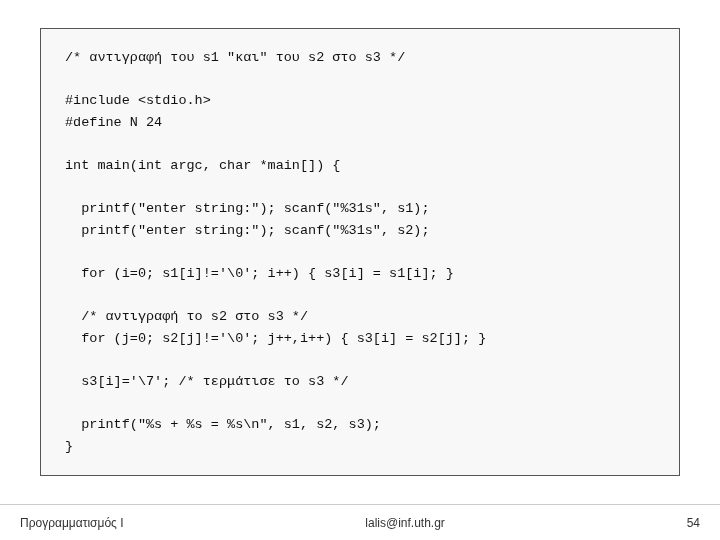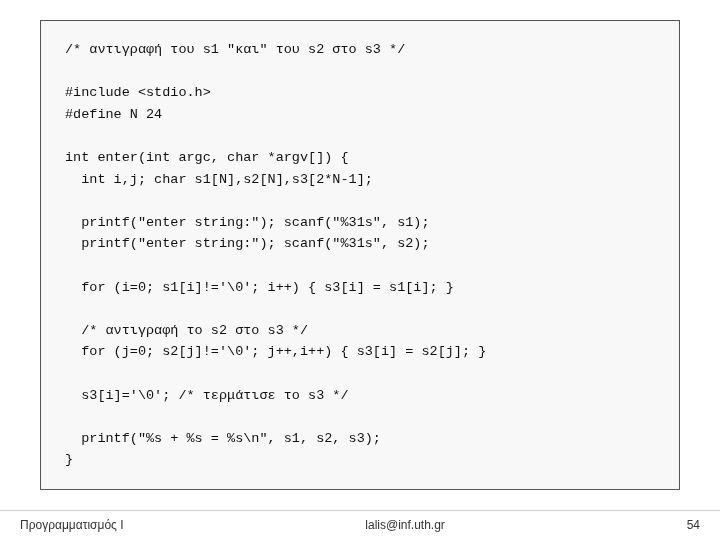--- a/index.html
+++ b/index.html
@@ -87,32 +87,31 @@
 <body>
 
 <div class="slide">
   <div class="content-area">
     <div class="code-box">
       <div class="code-line">/* αντιγραφή του s1 "και" του s2 στο s3 */</div>
       <div class="code-line empty"></div>
       <div class="code-line">#include &lt;stdio.h&gt;</div>
       <div class="code-line">#define N 24</div>
       <div class="code-line empty"></div>
-      <div class="code-line">int enter(int argc, char *argv[]) {</div>
-      <div class="code-line">  int i,j; char s1[N],s2[N],s3[2*N-1];</div>
+      <div class="code-line">int main(int argc, char *main[]) {</div>
       <div class="code-line empty"></div>
       <div class="code-line">  printf("enter string:"); scanf("%31s", s1);</div>
       <div class="code-line">  printf("enter string:"); scanf("%31s", s2);</div>
       <div class="code-line empty"></div>
       <div class="code-line">  for (i=0; s1[i]!='\0'; i++) { s3[i] = s1[i]; }</div>
       <div class="code-line empty"></div>
       <div class="code-line">  /* αντιγραφή το s2 στο s3 */</div>
       <div class="code-line">  for (j=0; s2[j]!='\0'; j++,i++) { s3[i] = s2[j]; }</div>
       <div class="code-line empty"></div>
-      <div class="code-line">  s3[i]='\0'; /* τερμάτισε το s3 */</div>
+      <div class="code-line">  s3[i]='\7'; /* τερμάτισε το s3 */</div>
       <div class="code-line empty"></div>
       <div class="code-line">  printf("%s + %s = %s\n", s1, s2, s3);</div>
       <div class="code-line">}</div>
     </div>
   </div>
 
   <div class="footer">
     <span class="footer-left">Προγραμματισμός Ι</span>
     <span class="footer-center">lalis@inf.uth.gr</span>
     <span class="footer-right">54</span>

